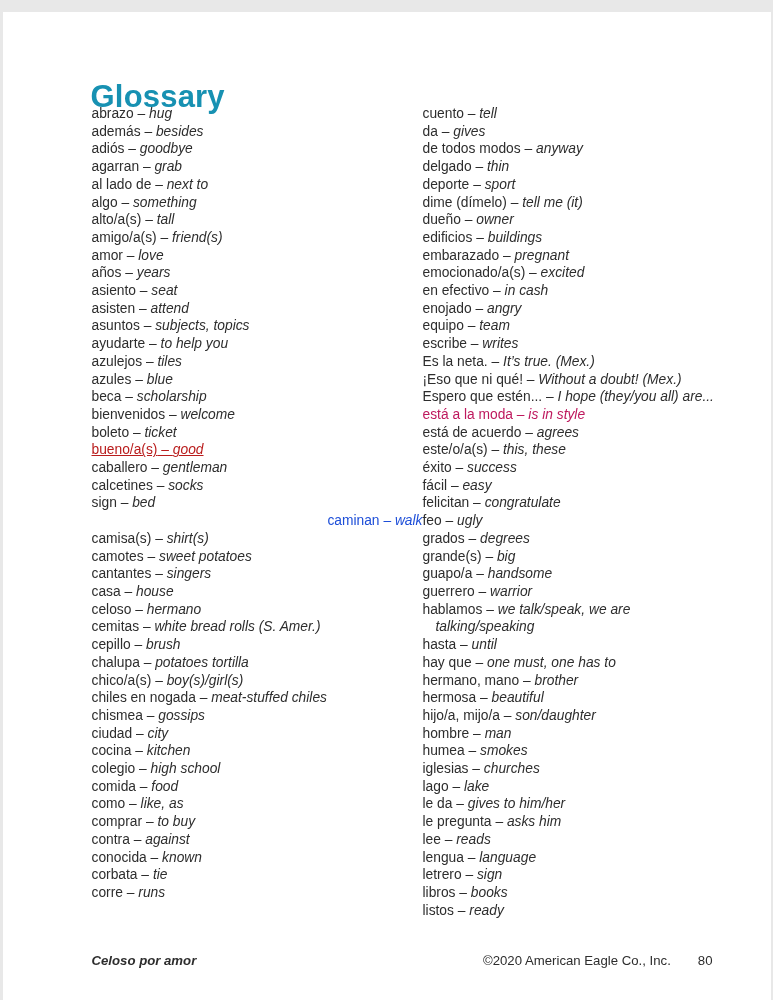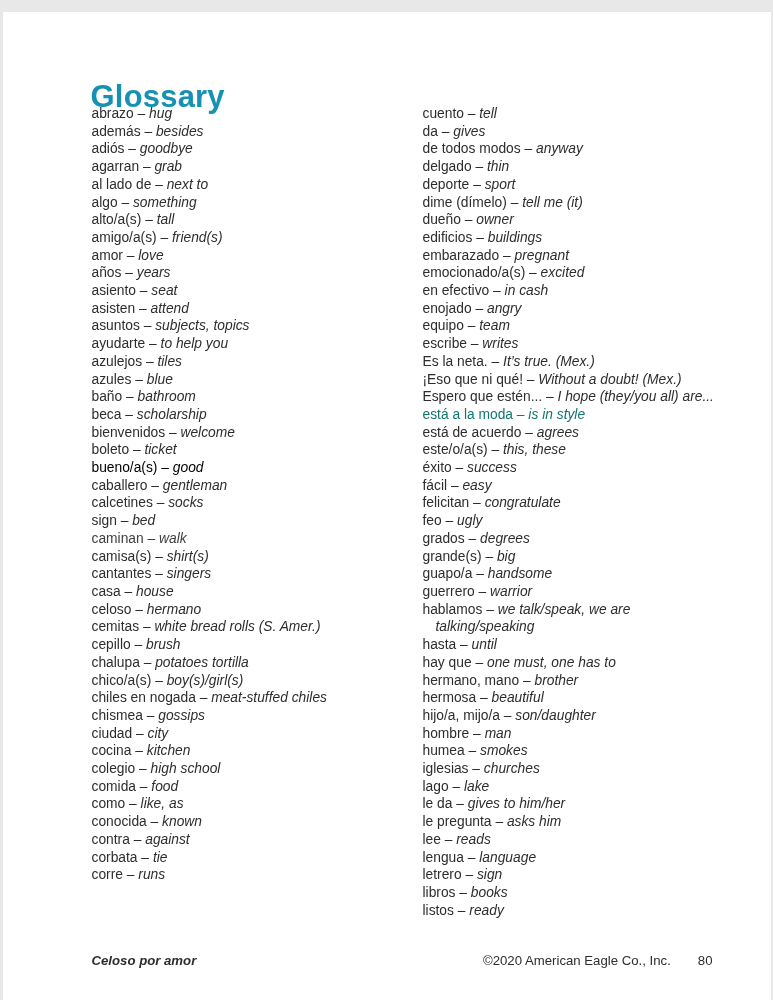--- a/index.html
+++ b/index.html
@@ -87,46 +87,47 @@
         <div class="entry" style="color: rgb(45, 45, 45);"><span class="term">alto/a(s)</span><span class="dash"> – </span><span class="def">tall</span></div>
         <div class="entry" style="color: rgb(45, 45, 45);"><span class="term">amigo/a(s)</span><span class="dash"> – </span><span class="def">friend(s)</span></div>
         <div class="entry" style="color: rgb(45, 45, 45);"><span class="term">amor</span><span class="dash"> – </span><span class="def">love</span></div>
         <div class="entry" style="color: rgb(45, 45, 45);"><span class="term">años</span><span class="dash"> – </span><span class="def">years</span></div>
         <div class="entry" style="color: rgb(45, 45, 45);"><span class="term">asiento</span><span class="dash"> – </span><span class="def">seat</span></div>
         <div class="entry" style="color: rgb(45, 45, 45);"><span class="term">asisten</span><span class="dash"> – </span><span class="def">attend</span></div>
         <div class="entry" style="color: rgb(45, 45, 45);"><span class="term">asuntos</span><span class="dash"> – </span><span class="def">subjects, topics</span></div>
         <div class="entry" style="color: rgb(45, 45, 45);"><span class="term">ayudarte</span><span class="dash"> – </span><span class="def">to help you</span></div>
         <div class="entry" style="color: rgb(45, 45, 45);"><span class="term">azulejos</span><span class="dash"> – </span><span class="def">tiles</span></div>
         <div class="entry" style="color: rgb(45, 45, 45);"><span class="term">azules</span><span class="dash"> – </span><span class="def">blue</span></div>
-        <div class="entry" style="color: rgb(45, 45, 45);"><span class="term">baño</span><span class="dash"> – </span><span class="def">bathroom</span></div>
         <div class="entry" style="color: rgb(45, 45, 45);"><span class="term">beca</span><span class="dash"> – </span><span class="def">scholarship</span></div>
         <div class="entry" style="color: rgb(45, 45, 45);"><span class="term">bienvenidos</span><span class="dash"> – </span><span class="def">welcome</span></div>
         <div class="entry" style="color: rgb(45, 45, 45);"><span class="term">boleto</span><span class="dash"> – </span><span class="def">ticket</span></div>
-        <div class="entry" style="color: #000000;"><span class="term">bueno/a(s)</span><span class="dash"> – </span><span class="def">good</span></div>
+        <div class="entry" style="color: #b91c1c; text-decoration: underline;"><span class="term">bueno/a(s)</span><span class="dash"> – </span><span class="def">good</span></div>
         <div class="entry" style="color: rgb(45, 45, 45);"><span class="term">caballero</span><span class="dash"> – </span><span class="def">gentleman</span></div>
         <div class="entry" style="color: rgb(45, 45, 45);"><span class="term">calcetines</span><span class="dash"> – </span><span class="def">socks</span></div>
         <div class="entry" style="color: rgb(45, 45, 45);"><span class="term">sign</span><span class="dash"> – </span><span class="def">bed</span></div>
-        <div class="entry" style="color: #404040;"><span class="term">caminan</span><span class="dash"> – </span><span class="def">walk</span></div>
+        <div class="entry" style="color: #1d4ed8; text-align: right;"><span class="term">caminan</span><span class="dash"> – </span><span class="def">walk</span></div>
         <div class="entry" style="color: rgb(45, 45, 45);"><span class="term">camisa(s)</span><span class="dash"> – </span><span class="def">shirt(s)</span></div>
+        <div class="entry" style="color: rgb(45, 45, 45);"><span class="term">camotes</span><span class="dash"> – </span><span class="def">sweet potatoes</span></div>
         <div class="entry" style="color: rgb(45, 45, 45);"><span class="term">cantantes</span><span class="dash"> – </span><span class="def">singers</span></div>
         <div class="entry" style="color: rgb(45, 45, 45);"><span class="term">casa</span><span class="dash"> – </span><span class="def">house</span></div>
         <div class="entry" style="color: rgb(45, 45, 45);"><span class="term">celoso</span><span class="dash"> – </span><span class="def">hermano</span></div>
         <div class="entry" style="color: rgb(45, 45, 45);"><span class="term">cemitas</span><span class="dash"> – </span><span class="def">white bread rolls (S. Amer.)</span></div>
         <div class="entry" style="color: rgb(45, 45, 45);"><span class="term">cepillo</span><span class="dash"> – </span><span class="def">brush</span></div>
         <div class="entry" style="color: rgb(45, 45, 45);"><span class="term">chalupa</span><span class="dash"> – </span><span class="def">potatoes tortilla</span></div>
         <div class="entry" style="color: rgb(45, 45, 45);"><span class="term">chico/a(s)</span><span class="dash"> – </span><span class="def">boy(s)/girl(s)</span></div>
         <div class="entry" style="color: rgb(45, 45, 45);"><span class="term">chiles en nogada</span><span class="dash"> – </span><span class="def">meat-stuffed chiles</span></div>
         <div class="entry" style="color: rgb(45, 45, 45);"><span class="term">chismea</span><span class="dash"> – </span><span class="def">gossips</span></div>
         <div class="entry" style="color: rgb(45, 45, 45);"><span class="term">ciudad</span><span class="dash"> – </span><span class="def">city</span></div>
         <div class="entry" style="color: rgb(45, 45, 45);"><span class="term">cocina</span><span class="dash"> – </span><span class="def">kitchen</span></div>
         <div class="entry" style="color: rgb(45, 45, 45);"><span class="term">colegio</span><span class="dash"> – </span><span class="def">high school</span></div>
         <div class="entry" style="color: rgb(45, 45, 45);"><span class="term">comida</span><span class="dash"> – </span><span class="def">food</span></div>
         <div class="entry" style="color: rgb(45, 45, 45);"><span class="term">como</span><span class="dash"> – </span><span class="def">like, as</span></div>
+        <div class="entry" style="color: rgb(45, 45, 45);"><span class="term">comprar</span><span class="dash"> – </span><span class="def">to buy</span></div>
+        <div class="entry" style="color: rgb(45, 45, 45);"><span class="term">contra</span><span class="dash"> – </span><span class="def">against</span></div>
         <div class="entry" style="color: rgb(45, 45, 45);"><span class="term">conocida</span><span class="dash"> – </span><span class="def">known</span></div>
-        <div class="entry" style="color: rgb(45, 45, 45);"><span class="term">contra</span><span class="dash"> – </span><span class="def">against</span></div>
         <div class="entry" style="color: rgb(45, 45, 45);"><span class="term">corbata</span><span class="dash"> – </span><span class="def">tie</span></div>
         <div class="entry" style="color: rgb(45, 45, 45);"><span class="term">corre</span><span class="dash"> – </span><span class="def">runs</span></div>
       </div>
     <div class="col col-right">
         <div class="entry" style="color: rgb(45, 45, 45);"><span class="term">cuento</span><span class="dash"> – </span><span class="def">tell</span></div>
         <div class="entry" style="color: rgb(45, 45, 45);"><span class="term">da</span><span class="dash"> – </span><span class="def">gives</span></div>
         <div class="entry" style="color: rgb(45, 45, 45);"><span class="term">de todos modos</span><span class="dash"> – </span><span class="def">anyway</span></div>
         <div class="entry" style="color: rgb(45, 45, 45);"><span class="term">delgado</span><span class="dash"> – </span><span class="def">thin</span></div>
         <div class="entry" style="color: rgb(45, 45, 45);"><span class="term">deporte</span><span class="dash"> – </span><span class="def">sport</span></div>
         <div class="entry" style="color: rgb(45, 45, 45);"><span class="term">dime (dímelo)</span><span class="dash"> – </span><span class="def">tell me (it)</span></div>
@@ -134,21 +135,21 @@
         <div class="entry" style="color: rgb(45, 45, 45);"><span class="term">edificios</span><span class="dash"> – </span><span class="def">buildings</span></div>
         <div class="entry" style="color: rgb(45, 45, 45);"><span class="term">embarazado</span><span class="dash"> – </span><span class="def">pregnant</span></div>
         <div class="entry" style="color: rgb(45, 45, 45);"><span class="term">emocionado/a(s)</span><span class="dash"> – </span><span class="def">excited</span></div>
         <div class="entry" style="color: rgb(45, 45, 45);"><span class="term">en efectivo</span><span class="dash"> – </span><span class="def">in cash</span></div>
         <div class="entry" style="color: rgb(45, 45, 45);"><span class="term">enojado</span><span class="dash"> – </span><span class="def">angry</span></div>
         <div class="entry" style="color: rgb(45, 45, 45);"><span class="term">equipo</span><span class="dash"> – </span><span class="def">team</span></div>
         <div class="entry" style="color: rgb(45, 45, 45);"><span class="term">escribe</span><span class="dash"> – </span><span class="def">writes</span></div>
         <div class="entry" style="color: rgb(45, 45, 45);"><span class="term">Es la neta.</span><span class="dash"> – </span><span class="def">It’s true. (Mex.)</span></div>
         <div class="entry" style="color: rgb(45, 45, 45);"><span class="term">¡Eso que ni qué!</span><span class="dash"> – </span><span class="def">Without a doubt! (Mex.)</span></div>
         <div class="entry" style="color: rgb(45, 45, 45);"><span class="term">Espero que estén...</span><span class="dash"> – </span><span class="def">I hope (they/you all) are...</span></div>
-        <div class="entry" style="color: #0f766e;"><span class="term">está a la moda</span><span class="dash"> – </span><span class="def">is in style</span></div>
+        <div class="entry" style="color: #be185d;"><span class="term">está a la moda</span><span class="dash"> – </span><span class="def">is in style</span></div>
         <div class="entry" style="color: rgb(45, 45, 45);"><span class="term">está de acuerdo</span><span class="dash"> – </span><span class="def">agrees</span></div>
         <div class="entry" style="color: rgb(45, 45, 45);"><span class="term">este/o/a(s)</span><span class="dash"> – </span><span class="def">this, these</span></div>
         <div class="entry" style="color: rgb(45, 45, 45);"><span class="term">éxito</span><span class="dash"> – </span><span class="def">success</span></div>
         <div class="entry" style="color: rgb(45, 45, 45);"><span class="term">fácil</span><span class="dash"> – </span><span class="def">easy</span></div>
         <div class="entry" style="color: rgb(45, 45, 45);"><span class="term">felicitan</span><span class="dash"> – </span><span class="def">congratulate</span></div>
         <div class="entry" style="color: rgb(45, 45, 45);"><span class="term">feo</span><span class="dash"> – </span><span class="def">ugly</span></div>
         <div class="entry" style="color: rgb(45, 45, 45);"><span class="term">grados</span><span class="dash"> – </span><span class="def">degrees</span></div>
         <div class="entry" style="color: rgb(45, 45, 45);"><span class="term">grande(s)</span><span class="dash"> – </span><span class="def">big</span></div>
         <div class="entry" style="color: rgb(45, 45, 45);"><span class="term">guapo/a</span><span class="dash"> – </span><span class="def">handsome</span></div>
         <div class="entry" style="color: rgb(45, 45, 45);"><span class="term">guerrero</span><span class="dash"> – </span><span class="def">warrior</span></div>

